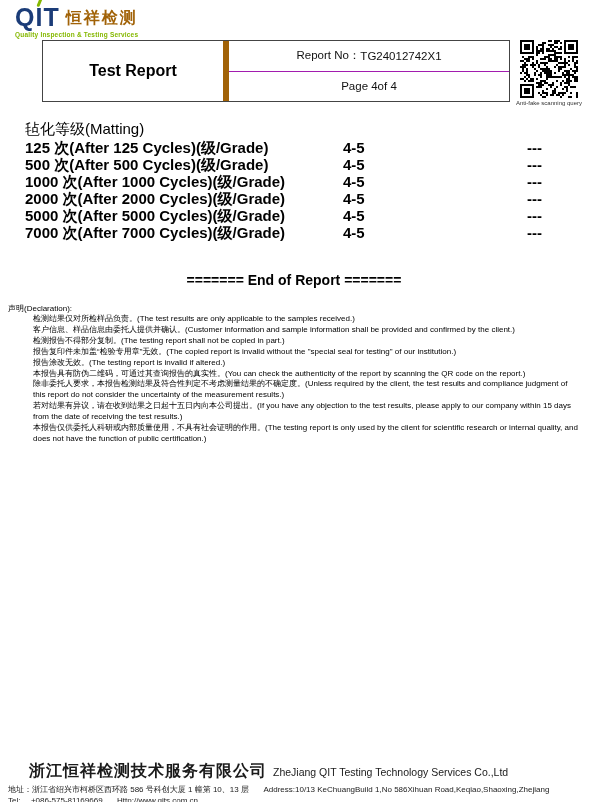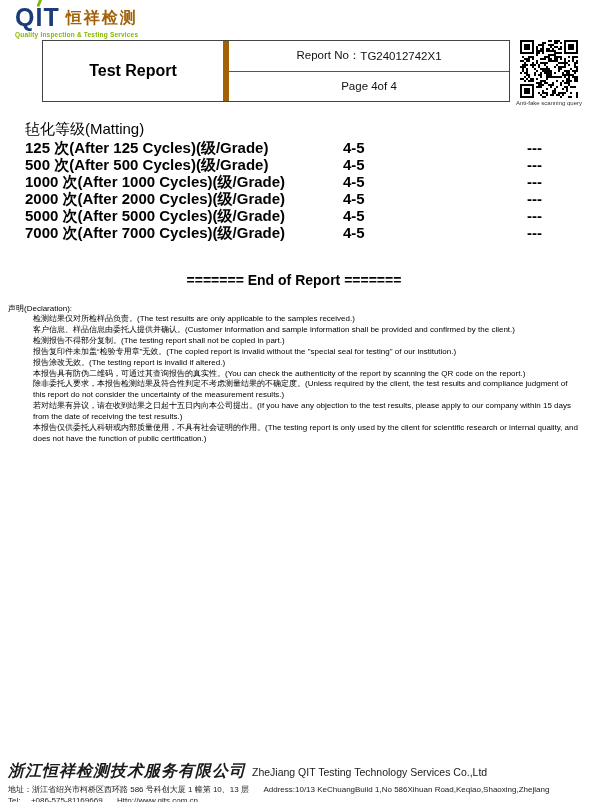--- a/index.html
+++ b/index.html
@@ -46,21 +46,21 @@
   
   .declaration{position:absolute;left:8px;top:303px;width:584px;}
   .decl-heading{font-size:8px;line-height:11px;color:#000;}
   .decl-items{margin-left:25px;width:548px;}
   .d-item{font-size:8px;line-height:10.9px;color:#000;}
 
   
   .footer{position:absolute;left:8px;top:745px;width:588px;}
   .f-company{display:flex;align-items:baseline;gap:6px;}
   .f-company-cn{font-family:"DejaVu Serif","Liberation Serif",serif;
-                font-size:16px;font-weight:bold;font-style:italic;color:#1a1a1a;letter-spacing:1px;}
+                font-size:16px;font-weight:bold;color:#1a1a1a;letter-spacing:1px;margin-left:21px;}
   .f-company-en{font-size:10.5px;color:#1a1a1a;margin-top:21px;}
   .f-line{font-size:8px;line-height:11px;color:#1a1a1a;margin-top:2px;}
   .f-line.tel{margin-top:0;}
   .f-sp{display:inline-block;width:10px;}
 </style>
 </head>
 <body>
 
 <div class="page">
 

